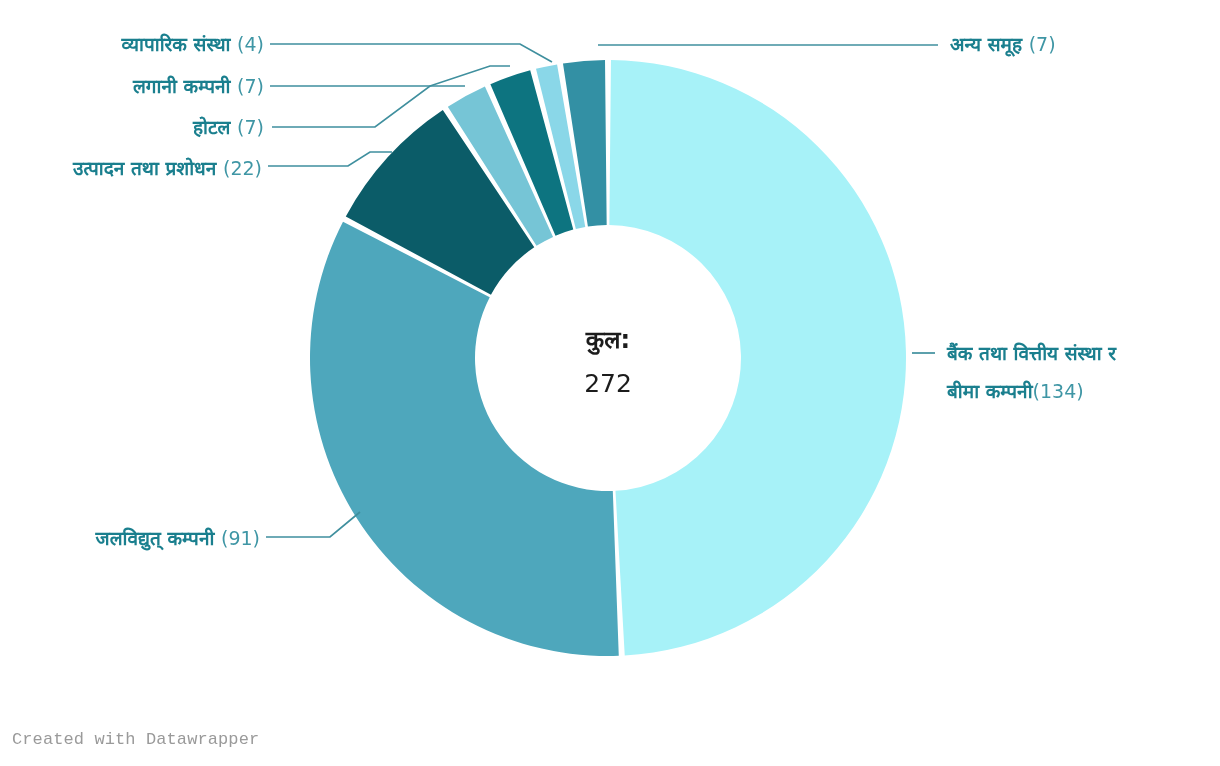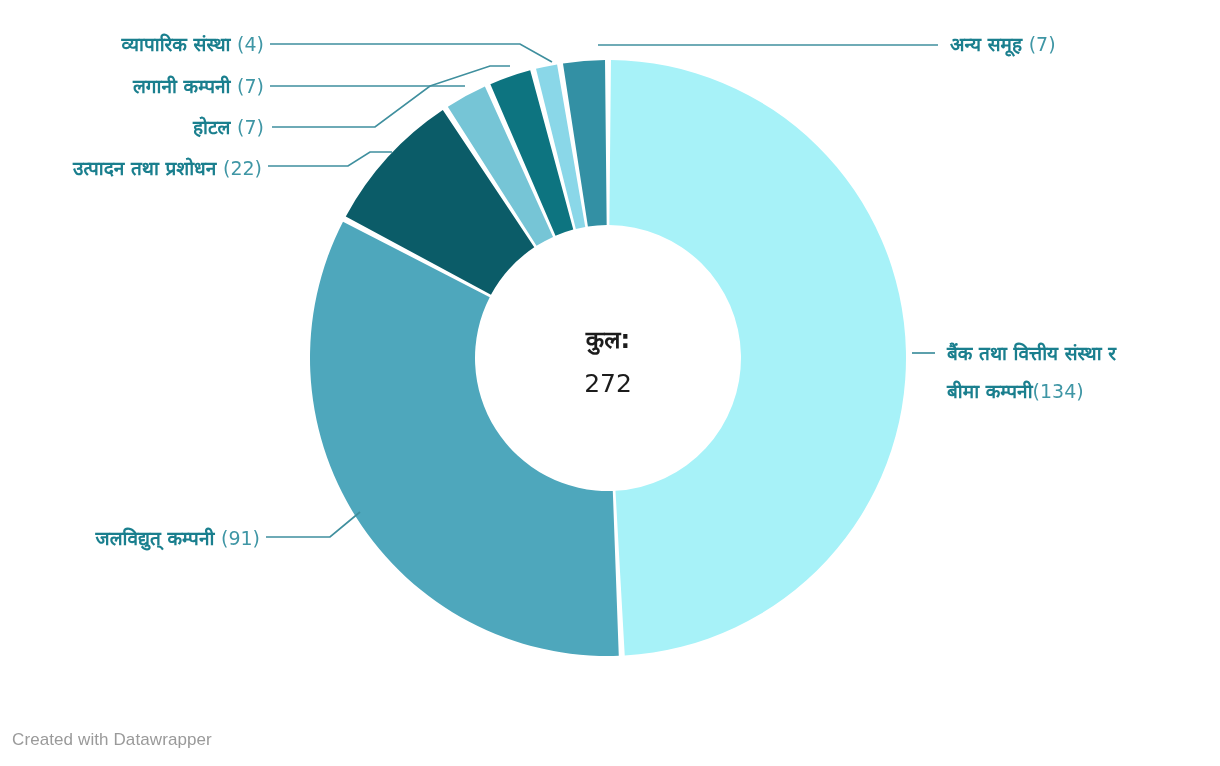--- a/index.html
+++ b/index.html
@@ -46,21 +46,21 @@
     font-family:"DejaVu Sans","Liberation Sans",sans-serif;
     font-size:25px;
     font-weight:normal;
     fill:#1c1c1c;
     text-anchor:middle;
   }
   #footer-credit{
     position:absolute;
     left:12px;
     top:730px;
-    font-family:Liberation Sans, sans-serif;
+    font-family:Liberation Mono, monospace;
     font-size:17px;
     color:#9a9a9a;
     letter-spacing:0.1px;
   }
 </style>
 </head>
 <body>
 
 <div id="chart-root">
 

